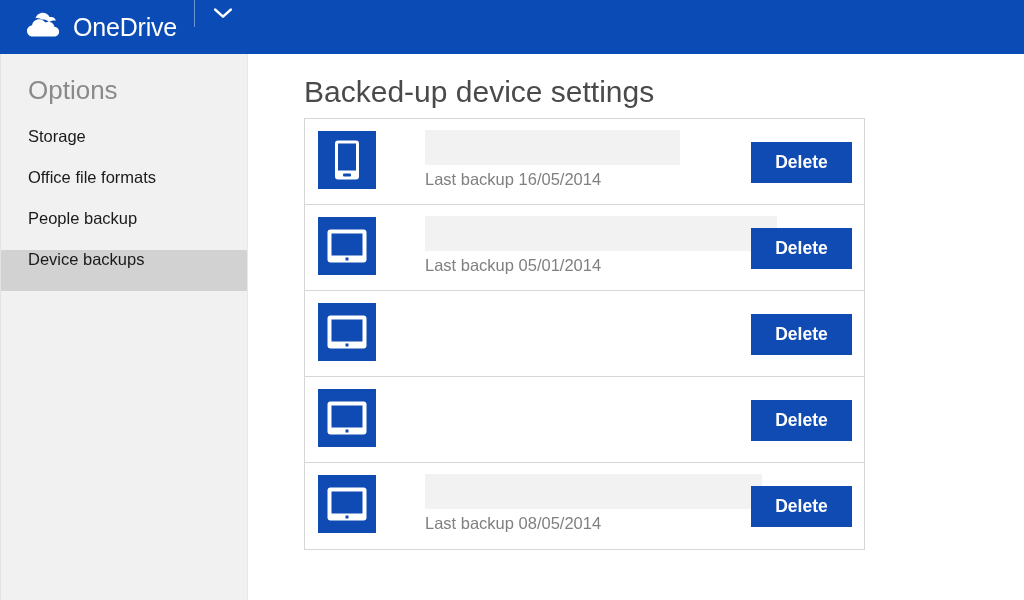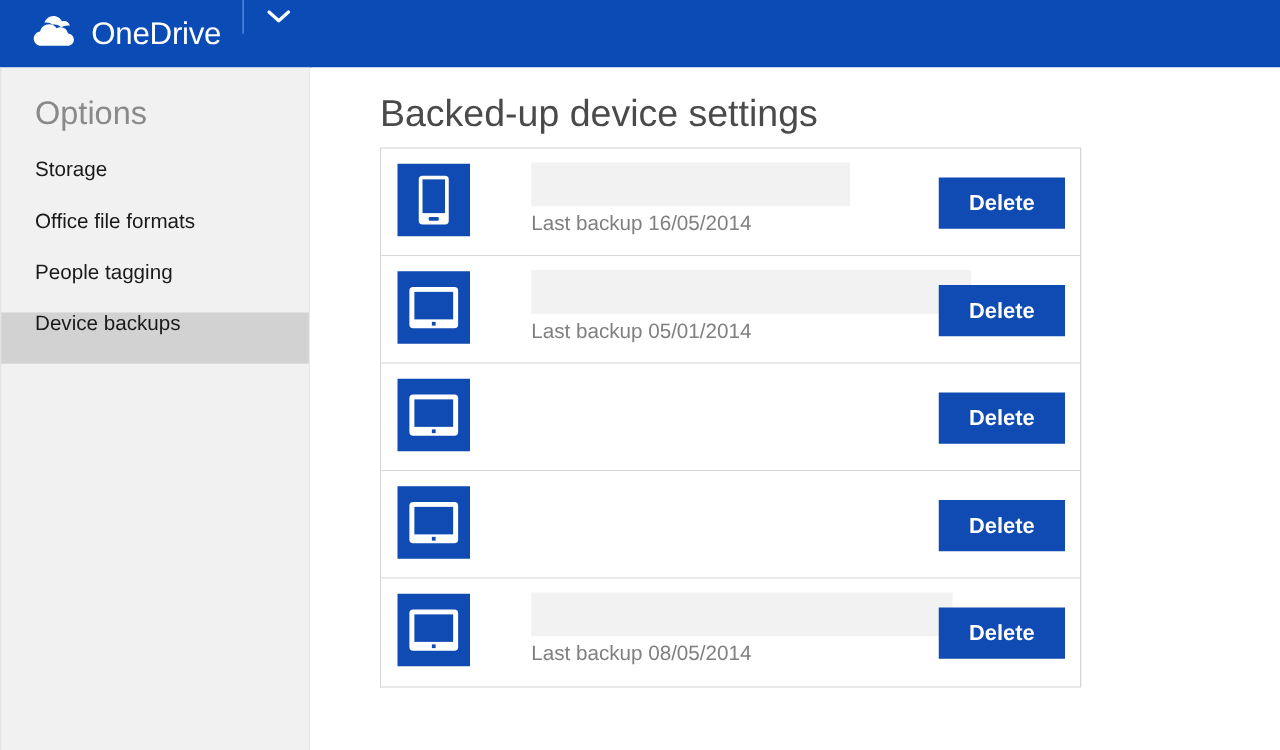--- a/index.html
+++ b/index.html
@@ -190,21 +190,21 @@
 <div id="sidebar">
   <div id="sidebar-title">Options</div>
   <div id="sidebar-nav">
     <div class="nav-item">
       <span>Storage</span>
     </div>
     <div class="nav-item">
       <span>Office file formats</span>
     </div>
     <div class="nav-item">
-      <span>People tagging</span>
+      <span>People backup</span>
     </div>
     <div class="nav-item selected">
       <span>Device backups</span>
     </div>
   </div>
 </div>
 
 <div id="content">
   <div id="page-title">Backed-up device settings</div>
 

